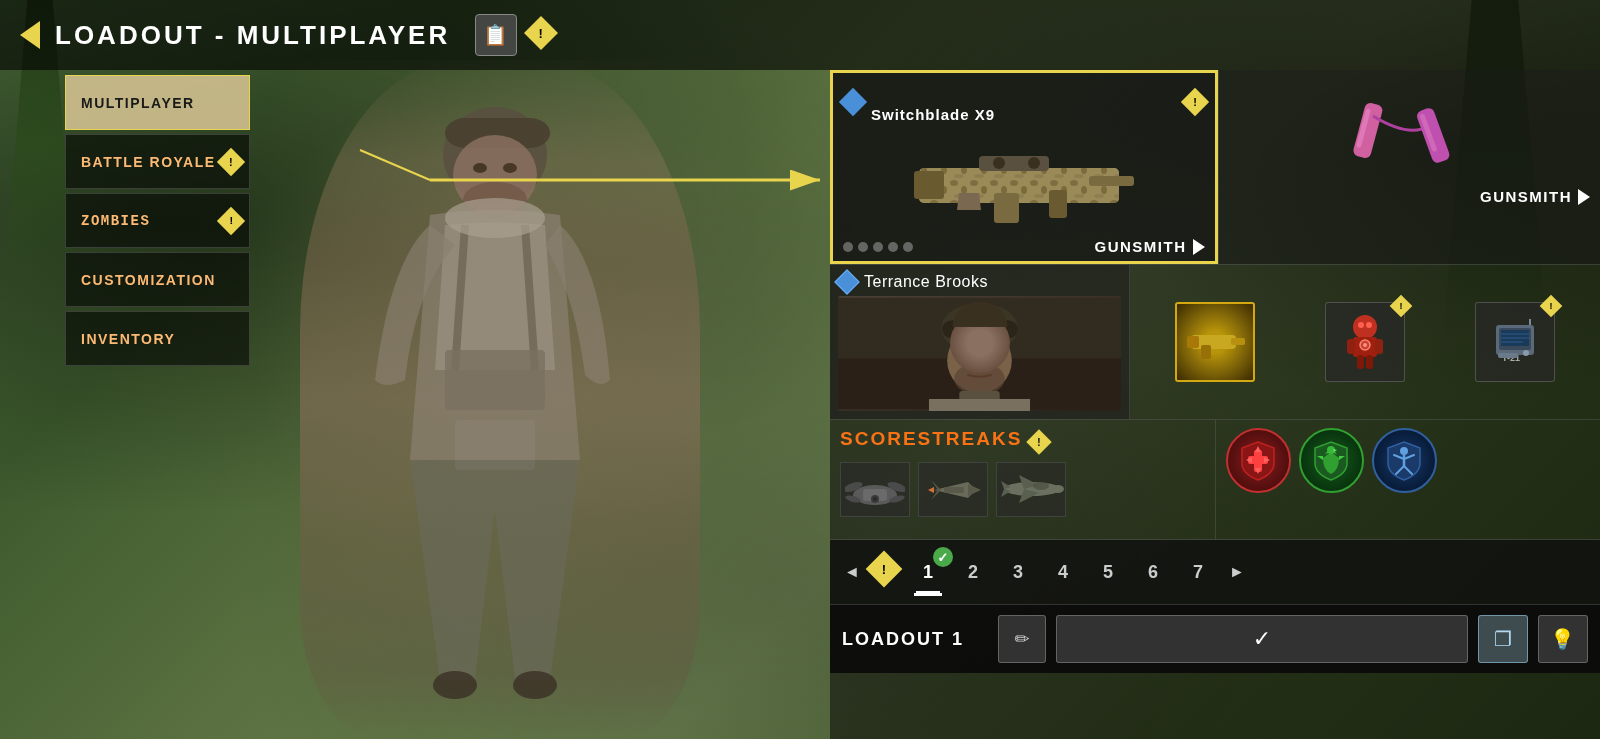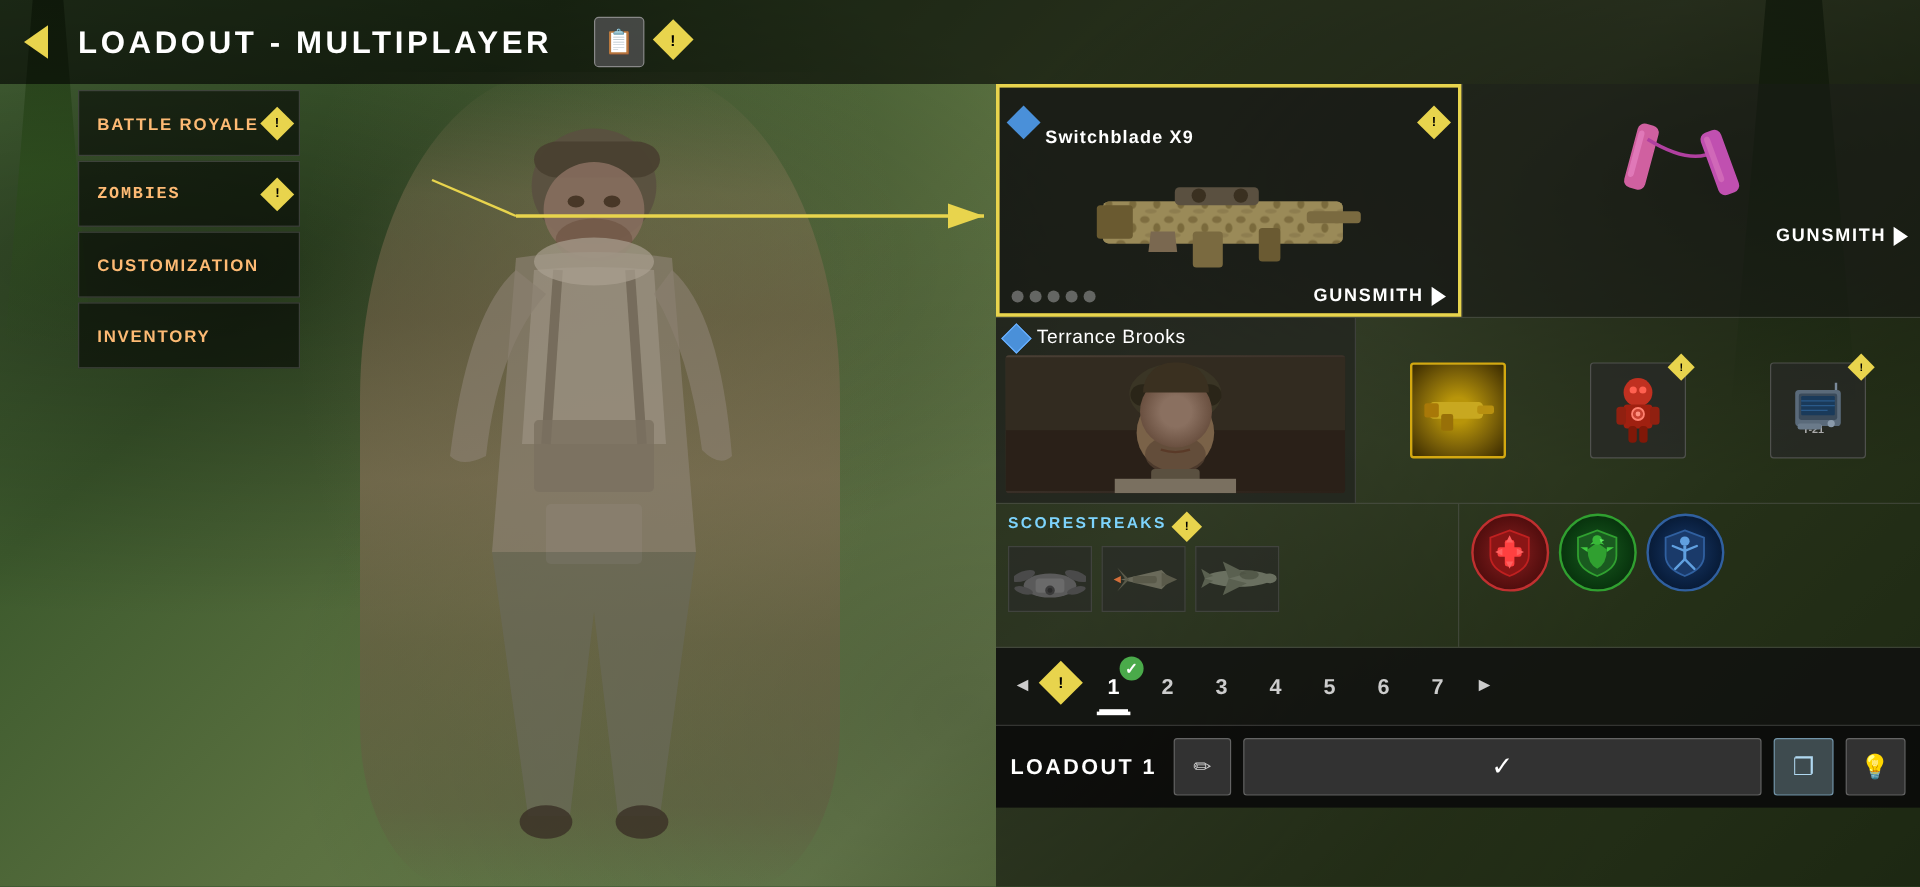--- a/index.html
+++ b/index.html
@@ -92,21 +92,21 @@
       position: absolute;
       top: 0;
       left: 0;
       right: 0;
       height: 70px;
       background: rgba(0,0,0,0.6);
       z-index: 10;
       display: flex;
       align-items: center;
       padding: 0 20px;
-      gap: 25px;
+      gap: 15px;
     }
 
     .back-btn {
       display: flex;
       align-items: center;
       gap: 8px;
       cursor: pointer;
     }
 
     .back-arrow {
@@ -501,22 +501,22 @@
     }
 
     
     .streaks-perks-row {
       display: flex;
       height: 120px;
       border-bottom: 1px solid rgba(100,100,100,0.4);
     }
 
     .section-label {
-      color: #7dd3fc;
-      font-size: 13px;
+      color: #f97316;
+      font-size: 19px;
       font-weight: 700;
       letter-spacing: 2px;
       text-transform: uppercase;
       margin-bottom: 6px;
     }
 
     .scorestreaks-section {
       flex: 1;
       padding: 8px 10px;
       border-right: 1px solid rgba(100,100,100,0.4);
@@ -674,21 +674,21 @@
       padding: 0 12px;
       gap: 10px;
     }
 
     .loadout-name-text {
       color: #ffffff;
       font-size: 18px;
       font-weight: 700;
       letter-spacing: 2px;
       text-transform: uppercase;
-      margin-right: 4px;
+      margin-right: 24px;
     }
 
     .loadout-action-btn {
       width: 48px;
       height: 48px;
       background: rgba(60,60,60,0.8);
       border: 1px solid rgba(150,150,150,0.5);
       border-radius: 3px;
       display: flex;
       align-items: center;
@@ -812,20 +812,23 @@
     <div class="header-icon-box">
       <span class="book-icon">📋</span>
     </div>
     <div style="position:relative;width:28px;height:28px;">
       <div class="warning-diamond"></div>
     </div>
   </div>
 </div>
 
 <div class="sidebar">
+  <div class="sidebar-item active">
+    <span class="sidebar-item-text">MULTIPLAYER</span>
+  </div>
   <div class="sidebar-item" style="position:relative;">
     <span class="sidebar-item-text">BATTLE ROYALE</span>
     <div class="sidebar-warning"></div>
   </div>
   <div class="sidebar-item" style="position:relative;font-family:Liberation Mono, monospace;">
     <span class="sidebar-item-text">ZOMBIES</span>
     <div class="sidebar-warning"></div>
   </div>
   <div class="sidebar-item">
     <span class="sidebar-item-text">CUSTOMIZATION</span>

